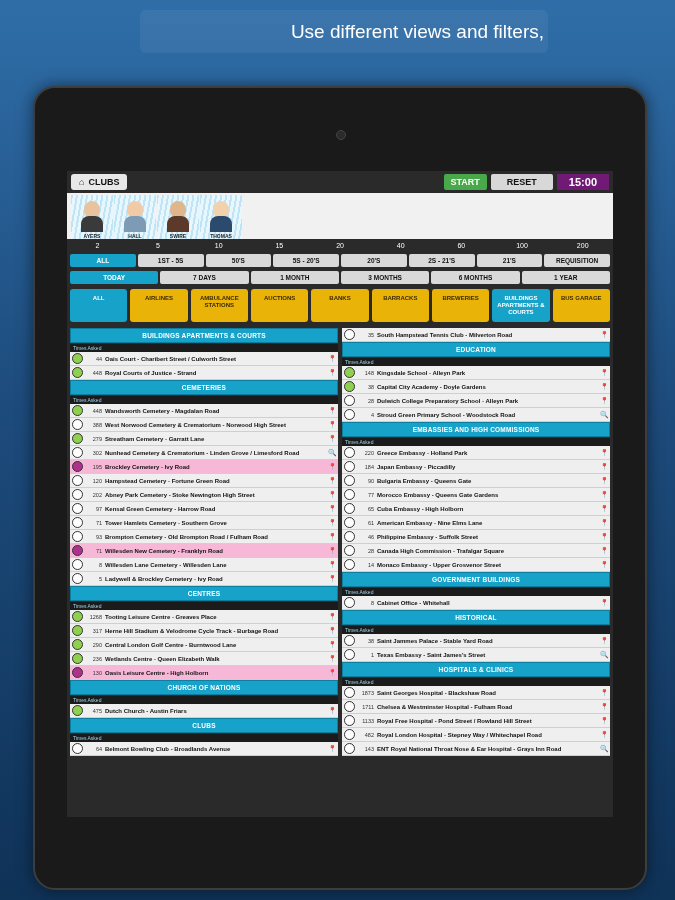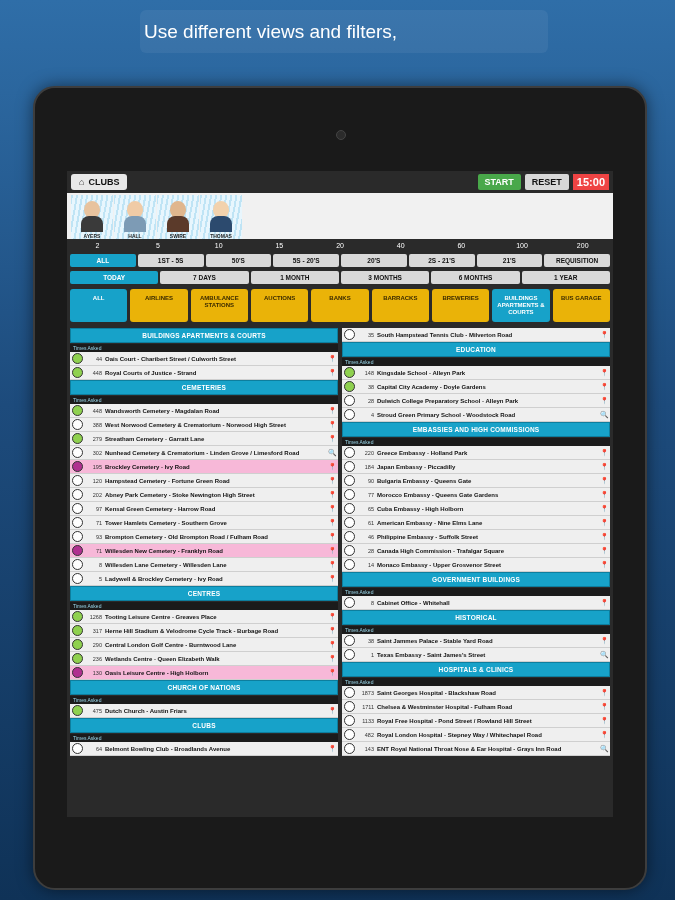--- a/index.html
+++ b/index.html
@@ -4,21 +4,21 @@
 <style>
   html,body{margin:0;padding:0;}
   body{
     width:675px;height:900px;
     background:linear-gradient(180deg,#2f6ea8 0%,#1d4b7c 45%,#0f3257 100%);
     font-family:"Liberation Sans",sans-serif;
     overflow:hidden;
   }
   .promo{
     position:absolute;left:140px;top:10px;width:400px;
-    text-align:left;color:#ffffff;font-size:19px;line-height:27px;
+    text-align:right;color:#ffffff;font-size:19px;line-height:27px;
     background:rgba(255,255,255,0.06);border-radius:6px;padding:8px 4px;
   }
   .promo .accent{color:#5ec8f0;}
   .tablet{
     position:absolute;left:33px;top:86px;width:610px;height:800px;
     background:#1a1a1a;border-radius:22px;border:2px solid #3d3d3d;
     box-shadow:0 0 16px rgba(0,0,0,.5);
   }
   .cam{position:absolute;left:50%;top:42px;width:8px;height:8px;margin-left:-4px;
     border-radius:50%;background:#2b2b2b;border:1px solid #444;}
@@ -26,22 +26,22 @@
     position:absolute;left:32px;top:83px;width:546px;height:646px;
     background:#1f1f1f;overflow:hidden;font-size:8px;color:#fff;
   }
   
   .topbar{height:22px;background:#2a2a2a;display:flex;align-items:center;padding:0 4px;gap:4px;}
   .homebtn{background:#e8e8e8;color:#111;font-weight:bold;font-size:9px;
     padding:3px 8px;border-radius:3px;display:flex;align-items:center;gap:4px;}
   .homeicon{font-size:9px;}
   .spacer{flex:1;}
   .startbtn{background:#49a84a;color:#fff;font-size:9px;font-weight:bold;padding:3px 7px;border-radius:2px;text-align:right;}
-  .resetbtn{background:#d8d8d8;color:#111;font-size:9px;font-weight:bold;padding:3px 7px;border-radius:2px;}
-  .clock{background:#ef4444;color:#fff;font-size:11px;font-weight:bold;padding:2px 4px;text-align:center;}
+  .resetbtn{background:#d8d8d8;color:#111;font-size:9px;font-weight:bold;padding:3px 16px;border-radius:2px;}
+  .clock{background:#701a75;color:#fff;font-size:11px;font-weight:bold;padding:2px 12px;text-align:center;}
   
   .avatarbar{height:46px;background:#f1f1f1;display:flex;align-items:flex-end;padding-left:4px;}
   .avatar{width:42px;height:44px;position:relative;background:
      repeating-linear-gradient(100deg,#bfe4f5 0 2px,#e8f6fd 2px 5px);
      margin-right:1px;overflow:hidden;}
   .avatar .head{position:absolute;left:50%;top:6px;margin-left:-8px;width:16px;height:17px;border-radius:50% 50% 45% 45%;}
   .avatar .body{position:absolute;left:50%;bottom:7px;margin-left:-11px;width:22px;height:16px;border-radius:8px 8px 0 0;}
   .avatar .nm{position:absolute;bottom:0;left:0;right:0;text-align:center;font-size:5px;color:#222;font-weight:bold;}
   
   .numrow{height:13px;background:#2a2a2a;display:flex;align-items:center;}

